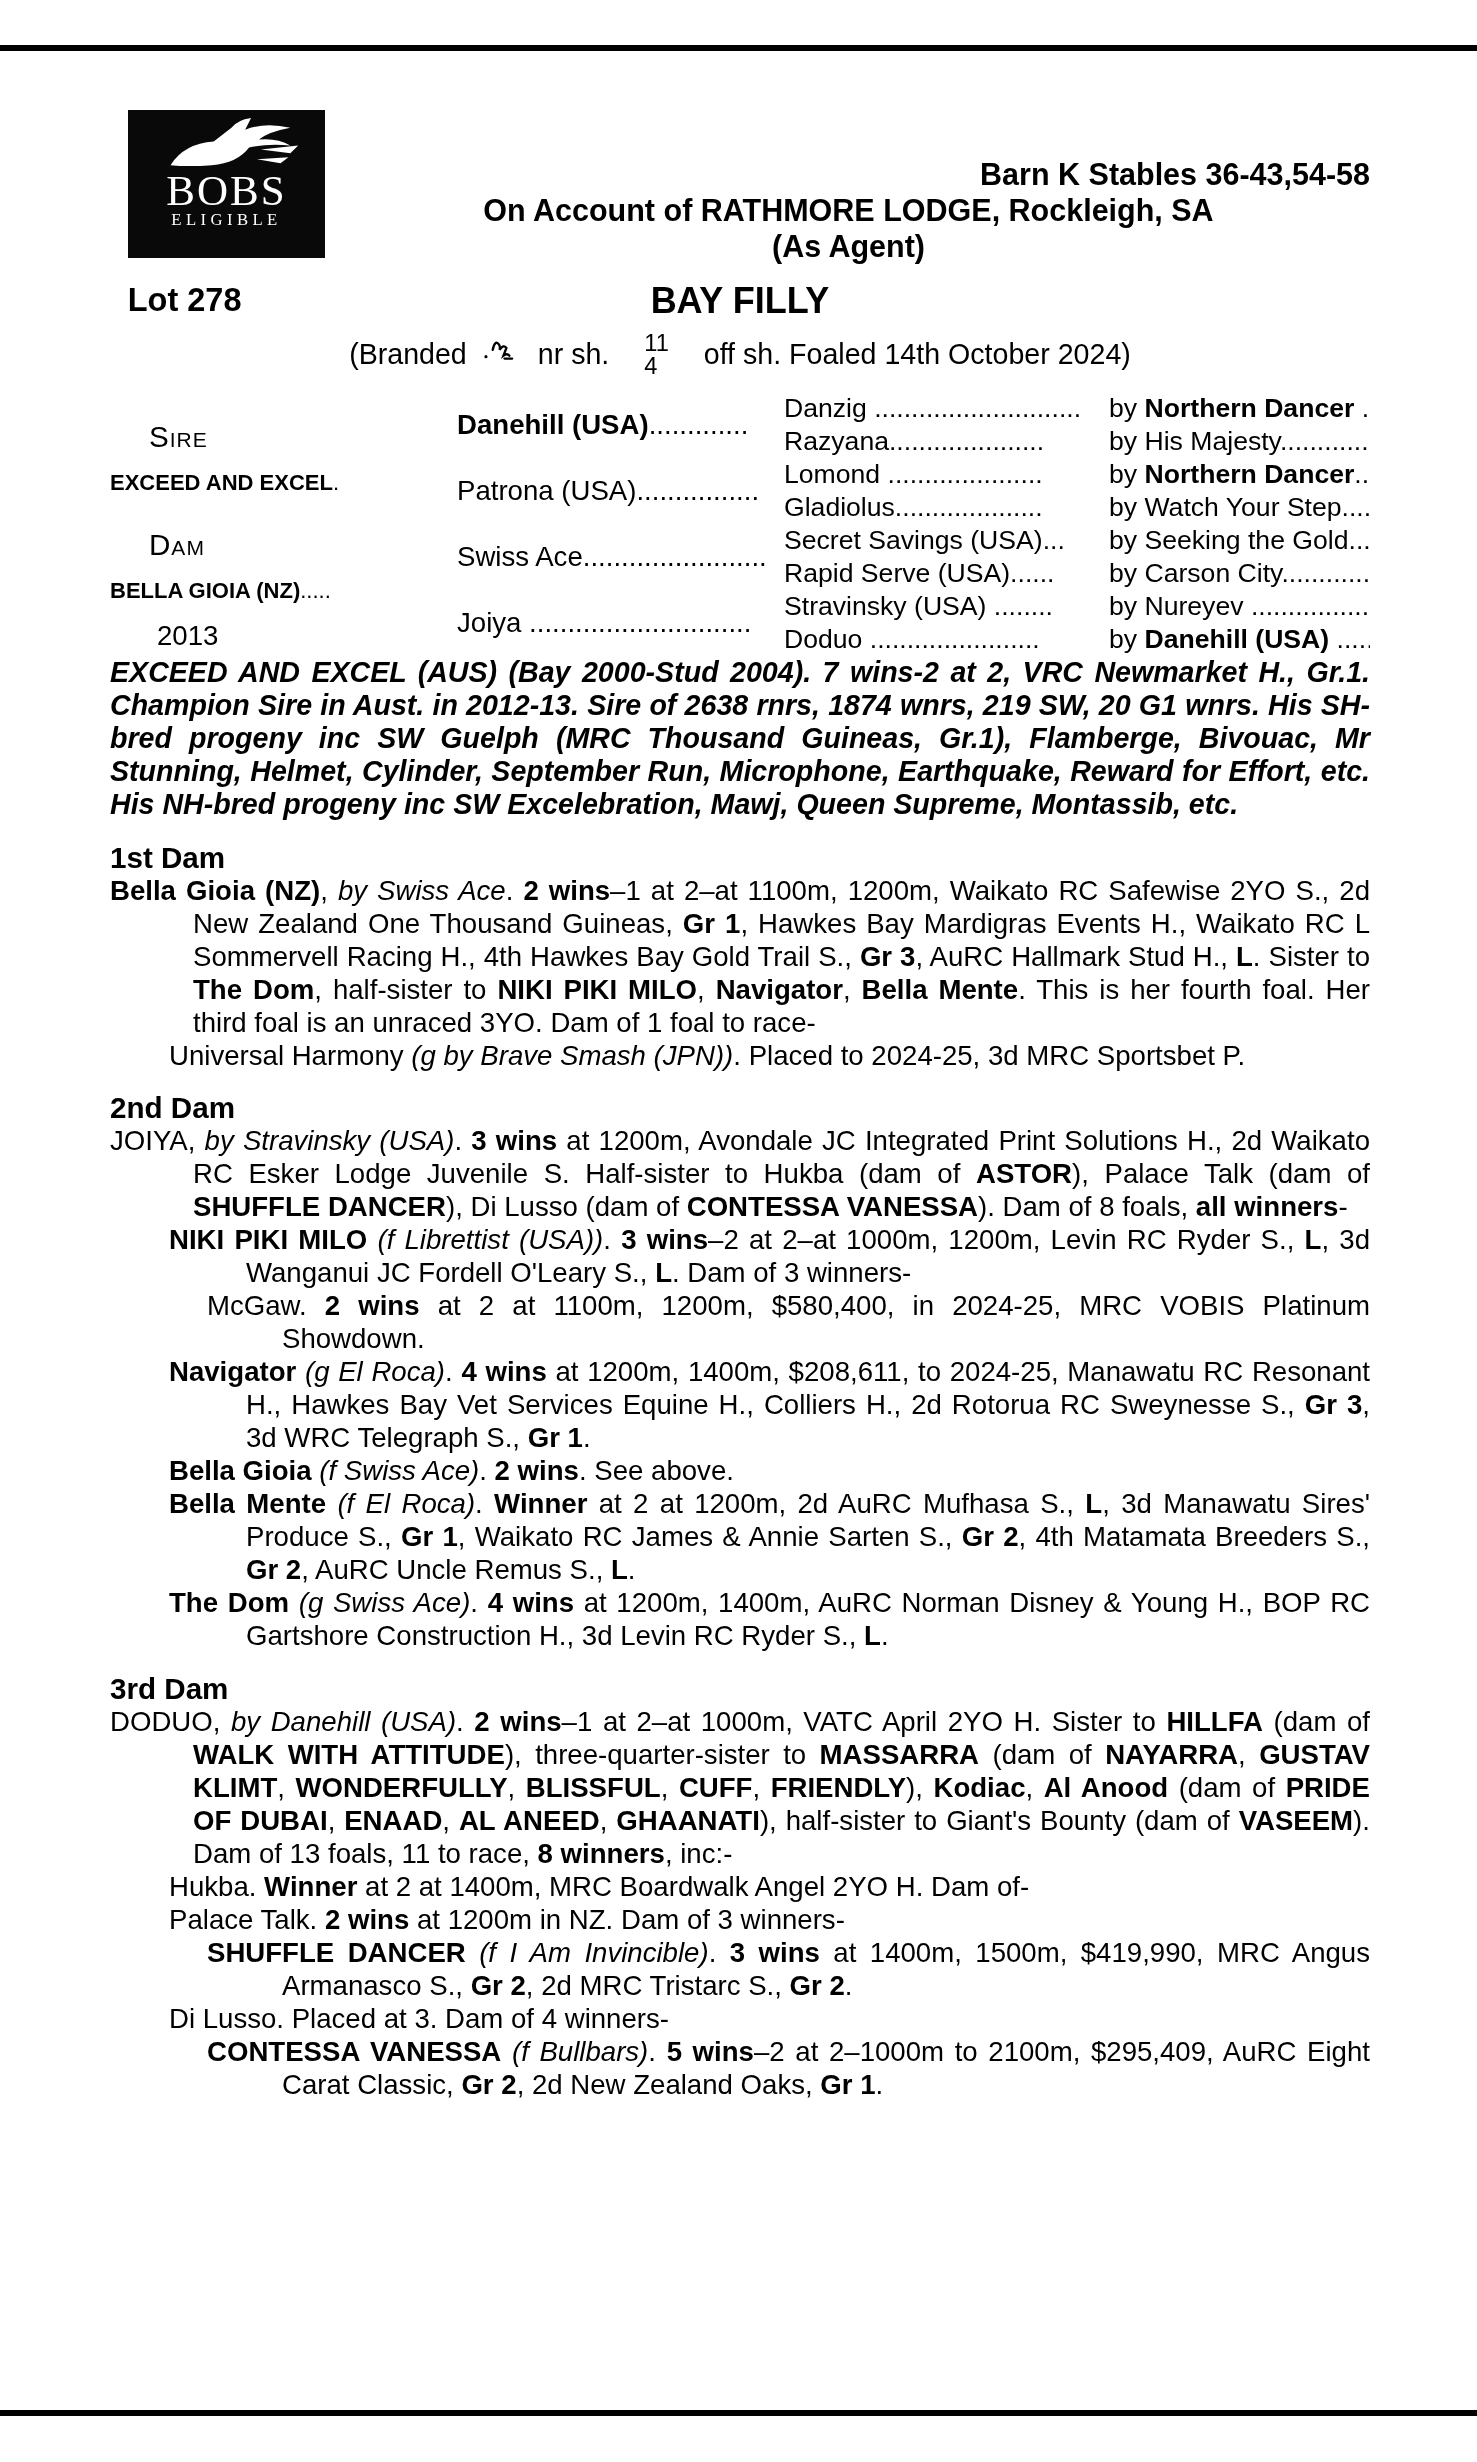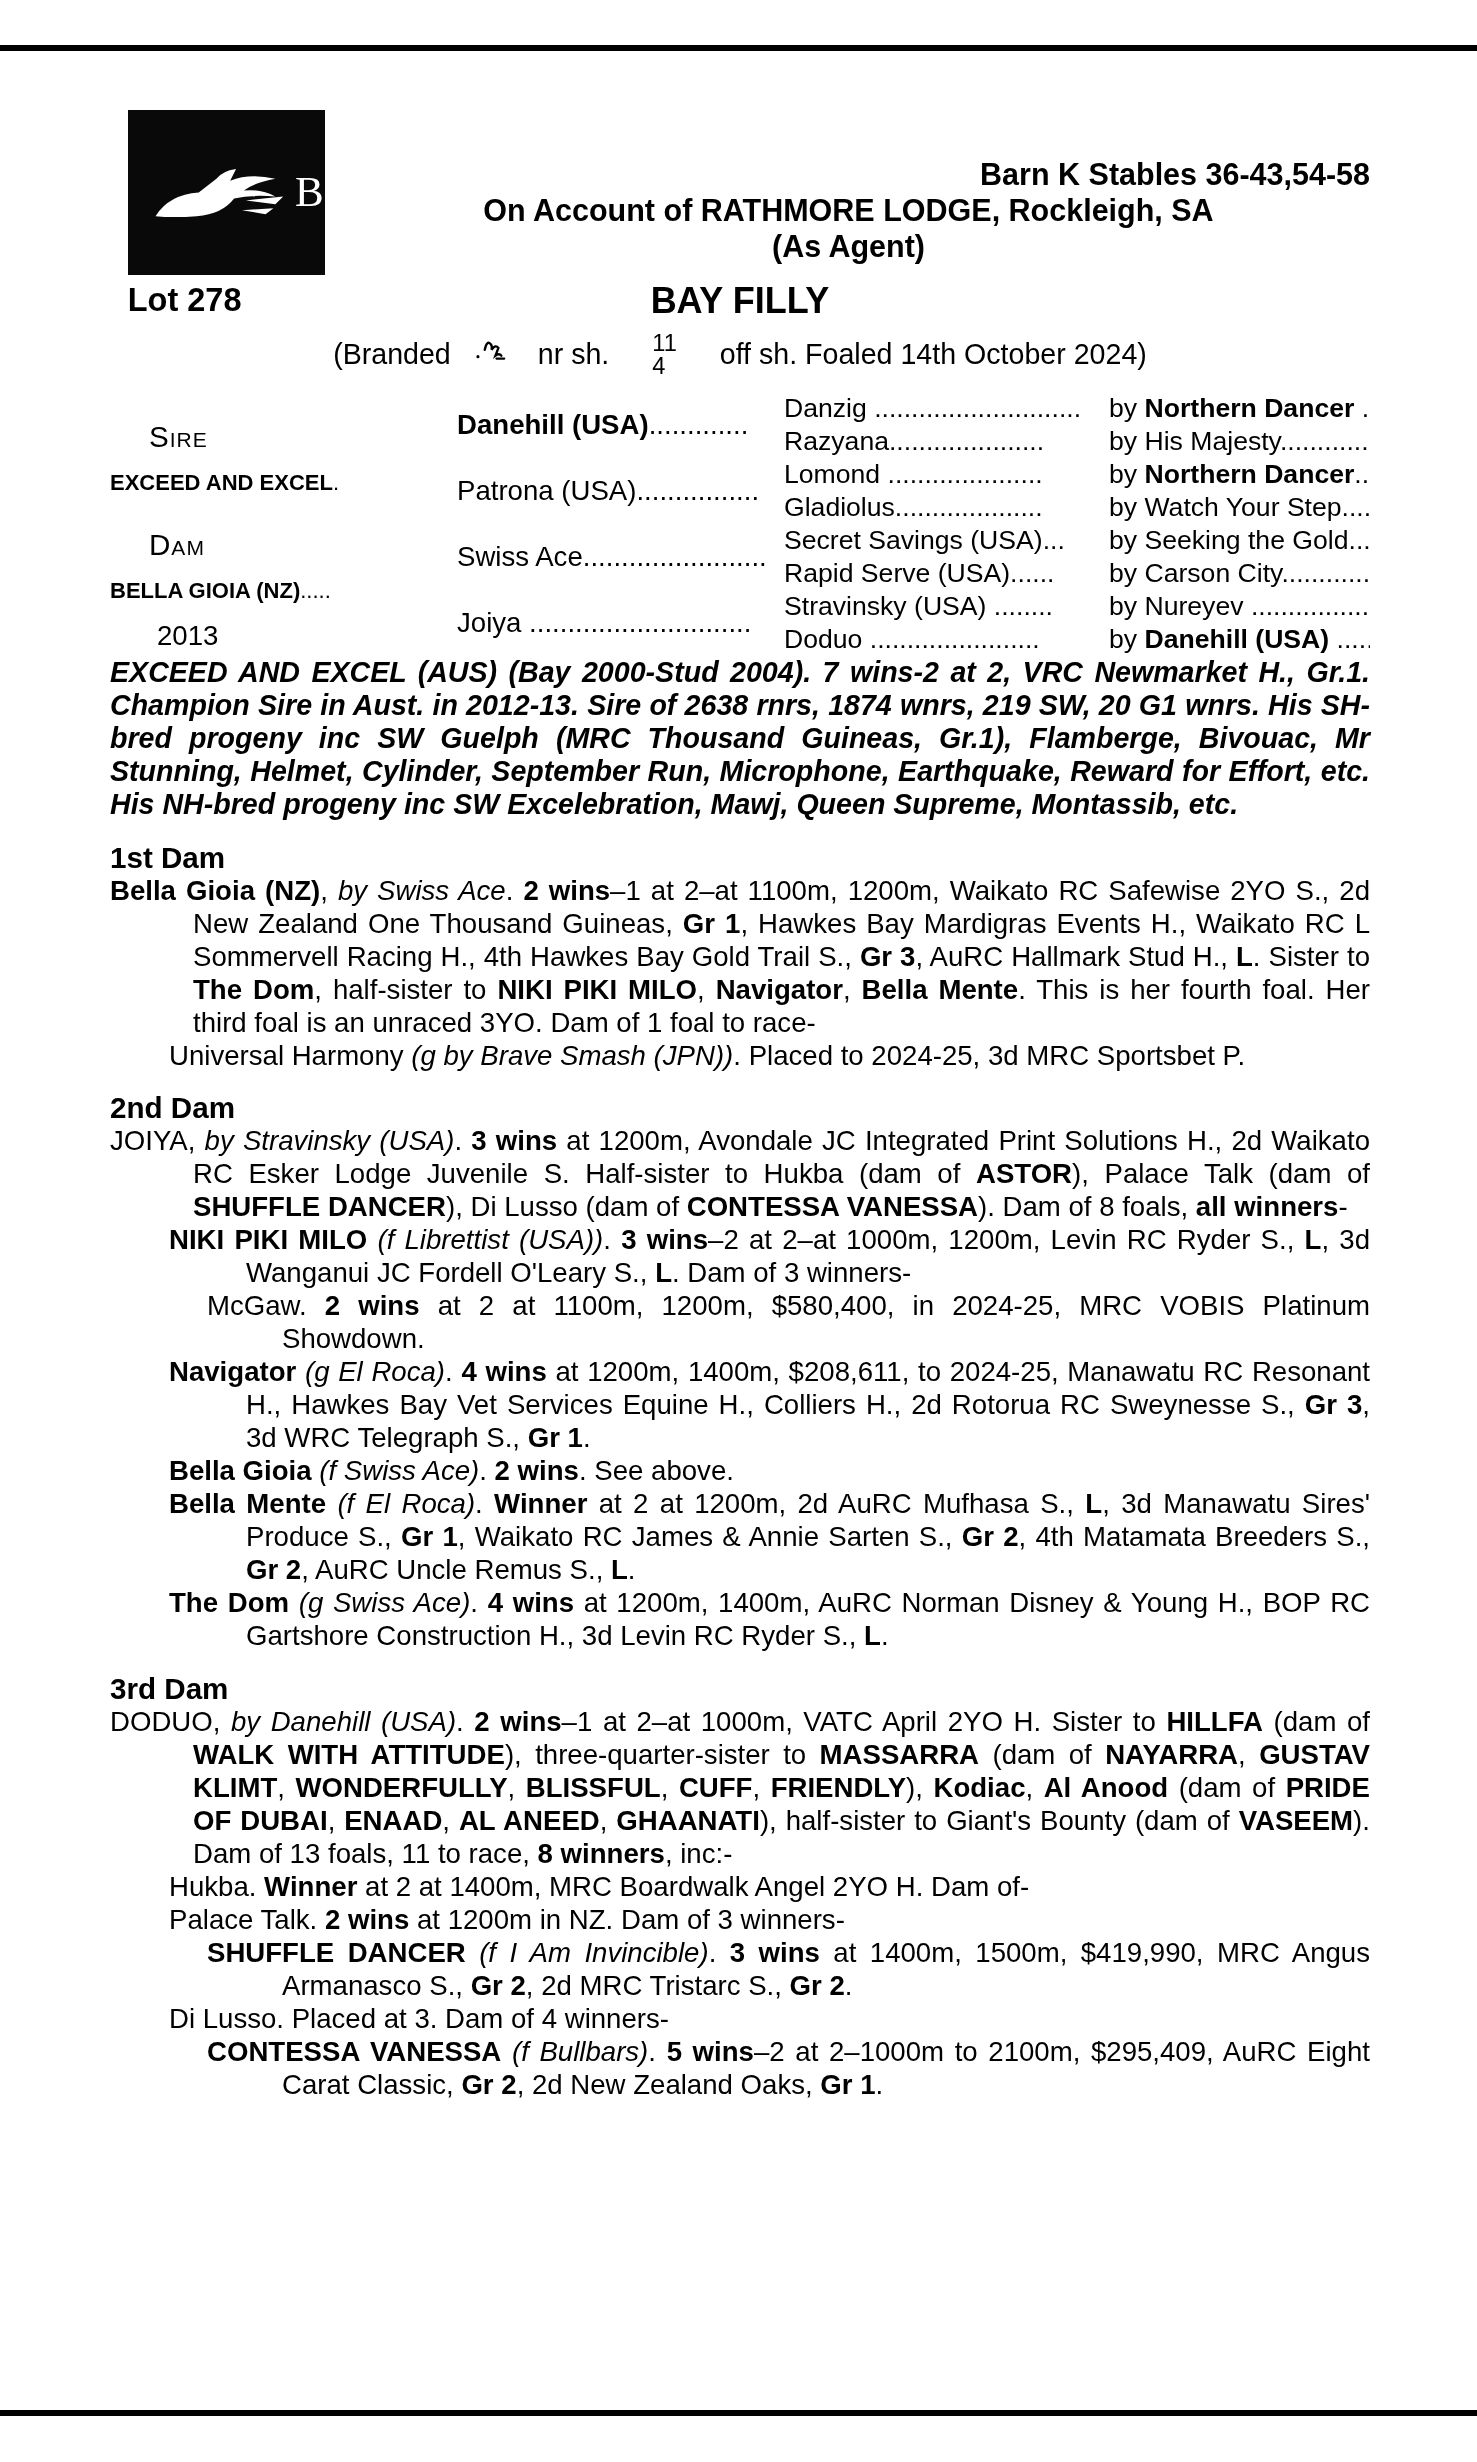--- a/index.html
+++ b/index.html
@@ -3,39 +3,39 @@
 <meta charset="utf-8">
 <style>
   html,body{margin:0;padding:0;background:#ffffff;}
   .page{position:relative;width:1478px;height:2463px;background:#ffffff;color:#000;
         font-family:"Liberation Sans",sans-serif;overflow:hidden;}
   .rule{position:absolute;left:0;right:0;height:5.9px;background:#000;}
   .rule-top{top:45px;}
   .rule-bottom{top:2410px;}
 
   
-  .logo{position:absolute;left:128px;top:110px;width:197px;height:165px;background:#090909;
-        display:flex;flex-direction:row;align-items:center;justify-content:flex-start;}
+  .logo{position:absolute;left:128px;top:110px;width:197px;height:148px;background:#090909;
+        display:flex;flex-direction:column;align-items:center;justify-content:flex-start;}
   .logo svg{display:block;margin-top:5.9px;}
   .logo-word1{font-family:"Liberation Serif",serif;color:#fff;font-size:43px;line-height:39px;letter-spacing:2px;margin-top:-2px;}
   .logo-word2{font-family:"Liberation Serif",serif;color:#fff;font-size:16.7px;line-height:19.7px;letter-spacing:4.4px;}
 
   
   .hdr{position:absolute;left:327px;right:108px;top:156px;font-weight:bold;font-size:30.5px;line-height:36px;}
   .hdr-barn{text-align:right;}
   .hdr-account{text-align:center;}
   .hdr-agent{text-align:center;}
 
   .main{position:absolute;left:110px;right:108px;top:282px;}
 
   .lot-row{position:relative;height:45px;}
   .lot-no{position:absolute;left:17.7px;top:0;font-size:32.5px;font-weight:bold;}
   .colour-sex{position:absolute;left:0;right:0;top:-2px;text-align:center;font-size:36px;font-weight:bold;}
 
-  .branded{height:55px;display:flex;align-items:center;justify-content:center;gap:24px;font-size:28.6px;}
+  .branded{height:55px;display:flex;align-items:center;justify-content:center;gap:16px;font-size:28.6px;}
   .brand-frac{display:inline-flex;flex-direction:column;align-items:flex-start;font-size:23.6px;line-height:22.7px;margin:0 19px;}
 
   
   .ped{margin-top:9.9px;height:264px;display:grid;grid-template-columns:347px 327px 1fr;font-size:27.6px;}
   .ped-c1{display:flex;flex-direction:column;}
   .ped-c1 .half{flex:1;display:flex;flex-direction:column;justify-content:center;gap:16px;}
   .ped-label{font-variant:small-caps;font-size:29.6px;margin-left:39px;letter-spacing:1px;}
   .ped-name1{font-size:22px;white-space:nowrap;}
   .ped-year{margin-left:47px;}
   .ped-c2{display:flex;flex-direction:column;}

